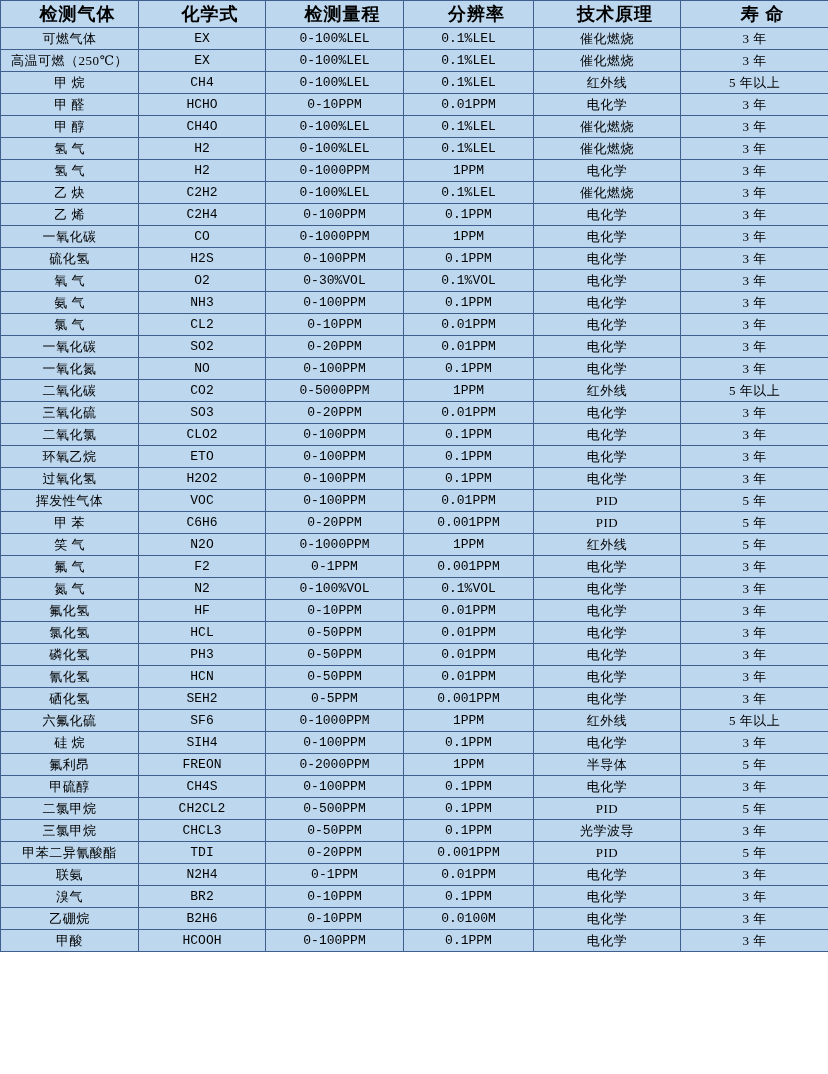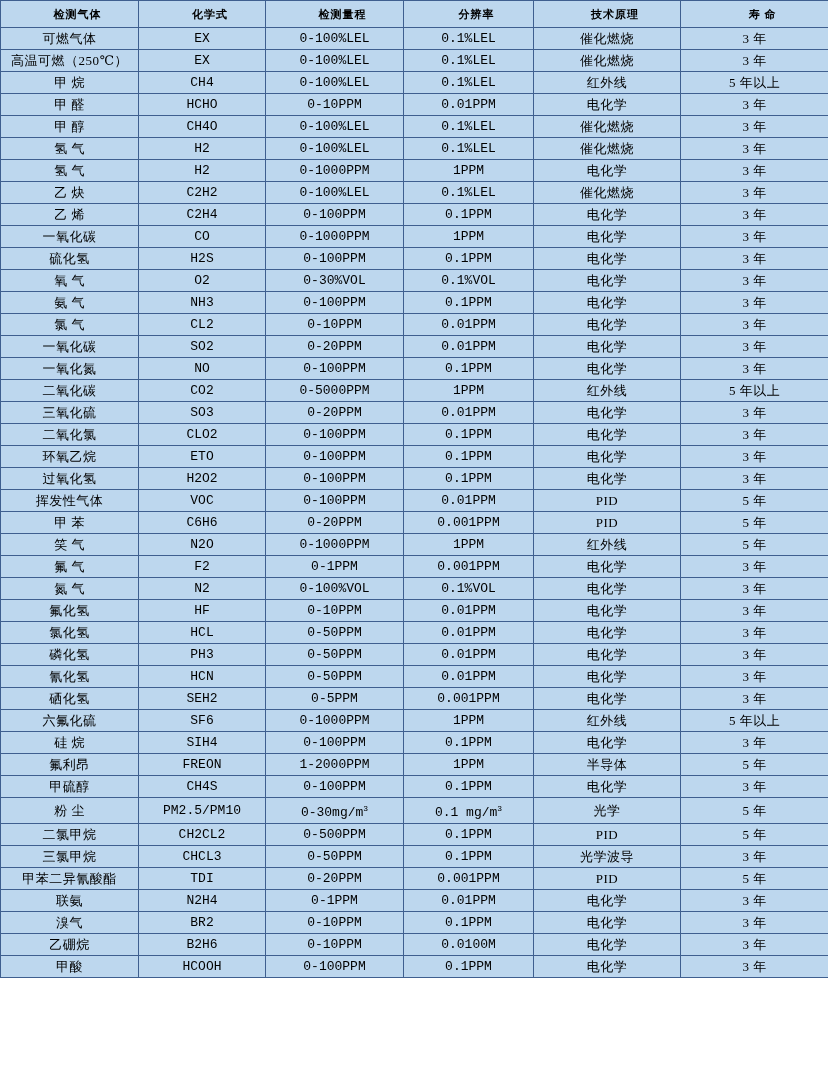--- a/index.html
+++ b/index.html
@@ -28,21 +28,21 @@
     background: #bdd7ee;
     padding: 0;
     height: 21px;
     line-height: 21px;
     overflow: hidden;
     white-space: nowrap;
   }
   table.gas-table thead th {
     height: 26px;
     line-height: 26px;
-    font-size: 11px;
+    font-size: 18px;
     font-weight: bold;
     letter-spacing: 1px;
     padding-left: 16px;
   }
   table.gas-table tbody td {
     font-size: 13px;
   }
   td.c-name {
     font-size: 13.5px;
     letter-spacing: 0.5px;
@@ -353,40 +353,32 @@
           <td class="c-name">硅 烷</td>
           <td class="c-formula">SIH4</td>
           <td class="c-range">0-100PPM</td>
           <td class="c-res">0.1PPM</td>
           <td class="c-principle">电化学</td>
           <td class="c-life">3 年</td>
         </tr>
         <tr>
           <td class="c-name">氟利昂</td>
           <td class="c-formula">FREON</td>
-          <td class="c-range">1-2000PPM</td>
+          <td class="c-range">0-2000PPM</td>
           <td class="c-res">1PPM</td>
           <td class="c-principle">半导体</td>
           <td class="c-life">5 年</td>
         </tr>
         <tr>
           <td class="c-name">甲硫醇</td>
           <td class="c-formula">CH4S</td>
           <td class="c-range">0-100PPM</td>
           <td class="c-res">0.1PPM</td>
           <td class="c-principle">电化学</td>
           <td class="c-life">3 年</td>
-        </tr>
-        <tr>
-          <td class="c-name">粉 尘</td>
-          <td class="c-formula">PM2.5/PM10</td>
-          <td class="c-range">0-30mg/m<sup class="unit-sup">3</sup></td>
-          <td class="c-res">0.1 mg/m<sup class="unit-sup">3</sup></td>
-          <td class="c-principle">光学</td>
-          <td class="c-life">5 年</td>
         </tr>
         <tr>
           <td class="c-name">二氯甲烷</td>
           <td class="c-formula">CH2CL2</td>
           <td class="c-range">0-500PPM</td>
           <td class="c-res">0.1PPM</td>
           <td class="c-principle">PID</td>
           <td class="c-life">5 年</td>
         </tr>
         <tr>

